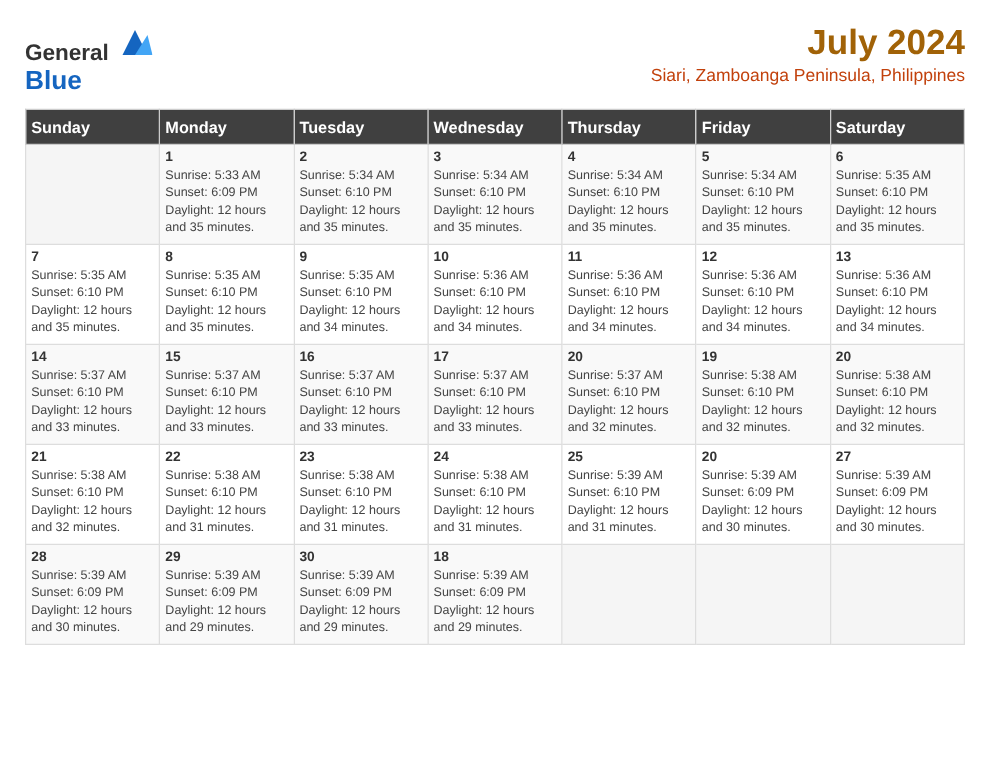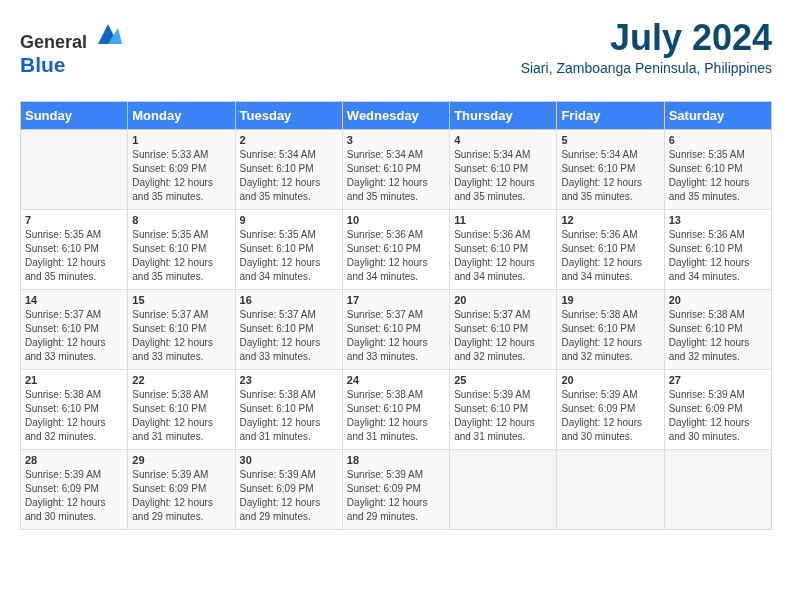--- a/index.html
+++ b/index.html
@@ -7,21 +7,21 @@
       font-family: Arial, sans-serif;
       background: #fff;
       width: 792px;
       min-height: 612px;
       padding: 20px;
     }
     .header {
       display: flex;
       align-items: flex-start;
       justify-content: space-between;
-      margin-bottom: 24px;
+      margin-bottom: 10px;
     }
     .logo {
       display: flex;
       align-items: center;
     }
     .logo-text-general {
       font-size: 18px;
       font-weight: bold;
       color: #333;
     }
@@ -32,37 +32,37 @@
     }
     .logo-icon {
       width: 28px;
       height: 28px;
       margin-left: 2px;
     }
     .title-section {
       text-align: right;
     }
     .month-year {
-      font-size: 36px;
-      font-weight: bold;
-      color: #0c4a6e;
+      font-size: 28px;
+      font-weight: bold;
+      color: #a16207;
       line-height: 1;
     }
     .location {
       font-size: 14px;
-      color: #0c4a6e;
+      color: #c2410c;
       margin-top: 4px;
     }
     table {
       width: 100%;
       border-collapse: collapse;
       table-layout: fixed;
     }
     thead tr {
-      background-color: #3b82f6;
+      background-color: #404040;
       color: #fff;
     }
     thead th {
       padding: 6px 4px;
       font-size: 13px;
       font-weight: bold;
       text-align: left;
       border: 1px solid #ccc;
     }
     tbody tr {

